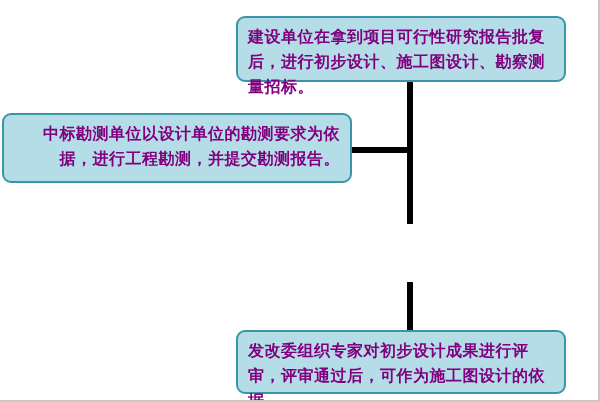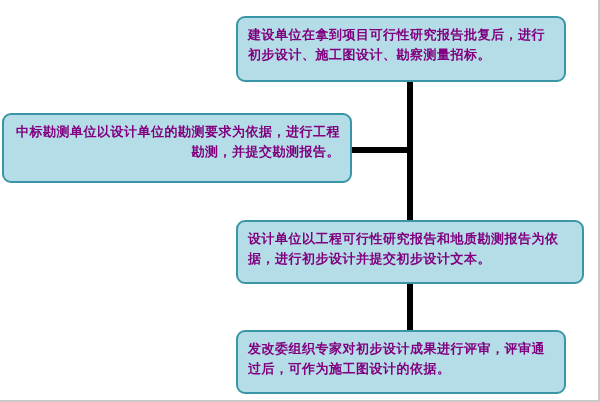--- a/index.html
+++ b/index.html
@@ -19,21 +19,21 @@
     border-bottom: 2px solid #c8c8c8;
     box-sizing: border-box;
   }
   .flow-box {
     position: absolute;
     box-sizing: border-box;
     background: #b5dde7;
     border: 2px solid #3a96a6;
     border-radius: 9px;
     color: #80007f;
-    font-size: 13px;
+    font-size: 16px;
     line-height: 1.55;
     font-weight: bold;
     padding: 7px 10px 6px 10px;
     letter-spacing: 0.5px;
   }
   .connector {
     position: absolute;
     background: #000000;
   }
 </style>
@@ -49,21 +49,18 @@
   <div class="connector" style="left: 407px; top: 282px; width: 6px; height: 50px;"></div>
 
   <div class="flow-box" style="left: 236px; top: 16px; width: 330px; height: 66px;">
     <span>建设单位在拿到项目可行性研究报告批复后，进行初步设计、施工图设计、勘察测量招标。</span>
   </div>
 
   <div class="flow-box" style="left: 2px; top: 113px; width: 350px; height: 70px; text-align: right;">
     <span>中标勘测单位以设计单位的勘测要求为依据，进行工程勘测，并提交勘测报告。</span>
   </div>
 
-  <div class="flow-box" style="left: 236px; top: 220px; width: 348px; height: 64px;">
-    <span>设计单位以工程可行性研究报告和地质勘测报告为依据，进行初步设计并提交初步设计文本。</span>
-  </div>
 
   <div class="flow-box" style="left: 236px; top: 330px; width: 330px; height: 64px;">
     <span>发改委组织专家对初步设计成果进行评审，评审通过后，可作为施工图设计的依据。</span>
   </div>
 
 </div>
 
 </body></html>

